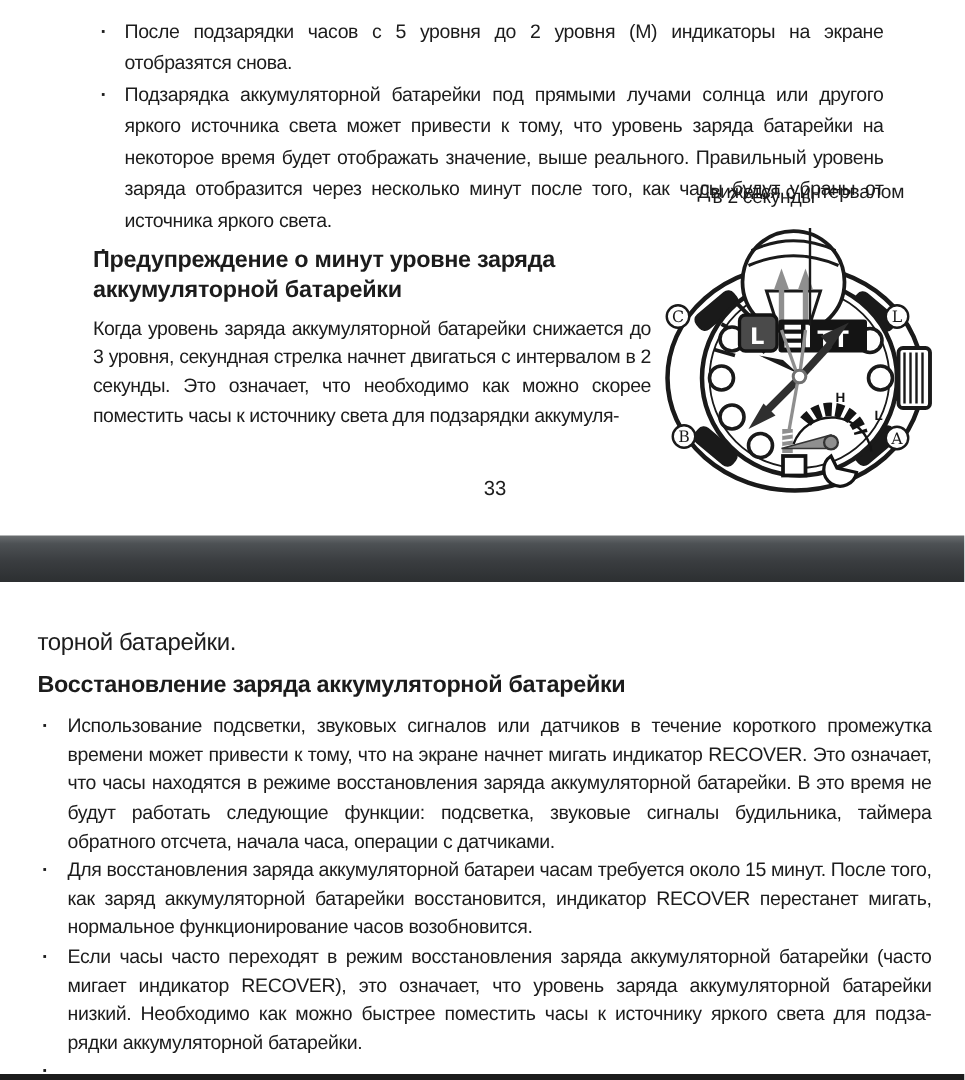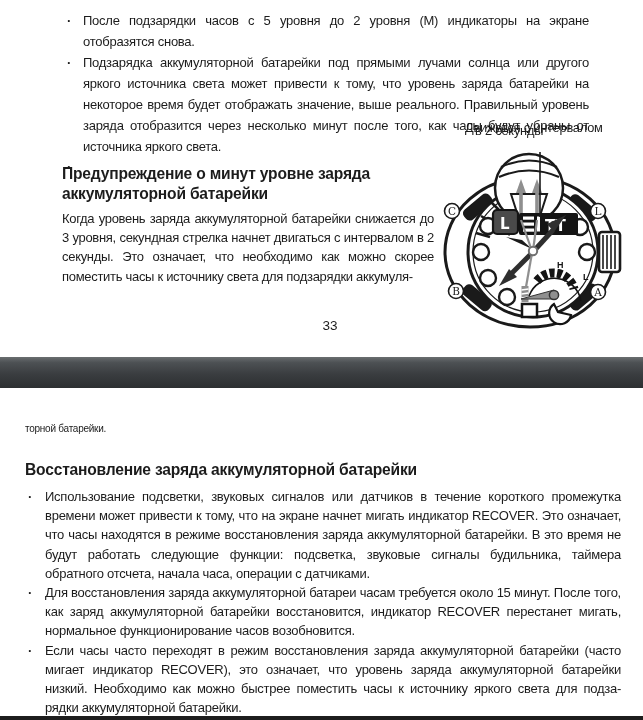--- a/index.html
+++ b/index.html
@@ -28,23 +28,23 @@
       letter-spacing:-0.2px;white-space:nowrap;z-index:3;}
   .fig-cap.l1{top:1px;} .fig-cap.l2{top:4px;margin-left:10px;}
   .figure svg{position:absolute;left:0;top:0;z-index:1;}
   
   .separator{position:absolute;left:0;top:357px;width:643px;height:31px;
       background:linear-gradient(to bottom,#6a6e70 0%,#4d5154 18%,#3a3d40 55%,#2c2f31 100%);}
   .bottom-bar{position:absolute;left:0;top:716px;width:643px;height:4px;background:#1d1d1d;}
   
   .page2{position:absolute;left:0;top:388px;width:643px;height:328px;background:#fff;}
   .p2-col{position:absolute;left:25px;top:32px;width:596px;}
-  .cont{font-size:10px;letter-spacing:-0.25px;line-height:18px;}
+  .cont{font-size:16px;letter-spacing:-0.25px;line-height:18px;}
   .h2{font-weight:bold;font-size:15.6px;line-height:20px;letter-spacing:-0.2px;
-      margin-top:22px;margin-bottom:7px;}
+      margin-top:9px;margin-bottom:7px;}
   .li2{position:relative;padding-left:20px;text-align:justify;
       font-size:13px;line-height:19.2px;letter-spacing:-0.25px;}
   .li2 .marker{position:absolute;left:3px;top:0;font-weight:bold;}
 </style>
 </head>
 <body>
 
 <div class="page1">
   <div class="p1-col">
 

